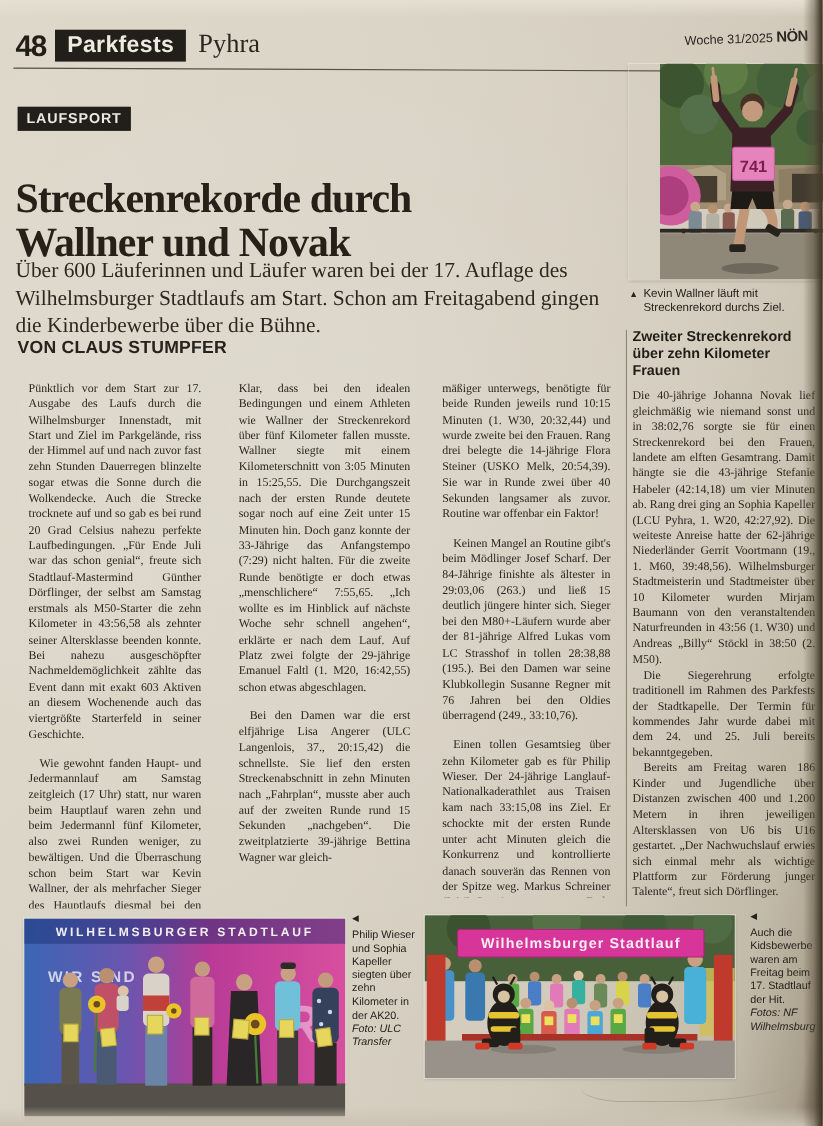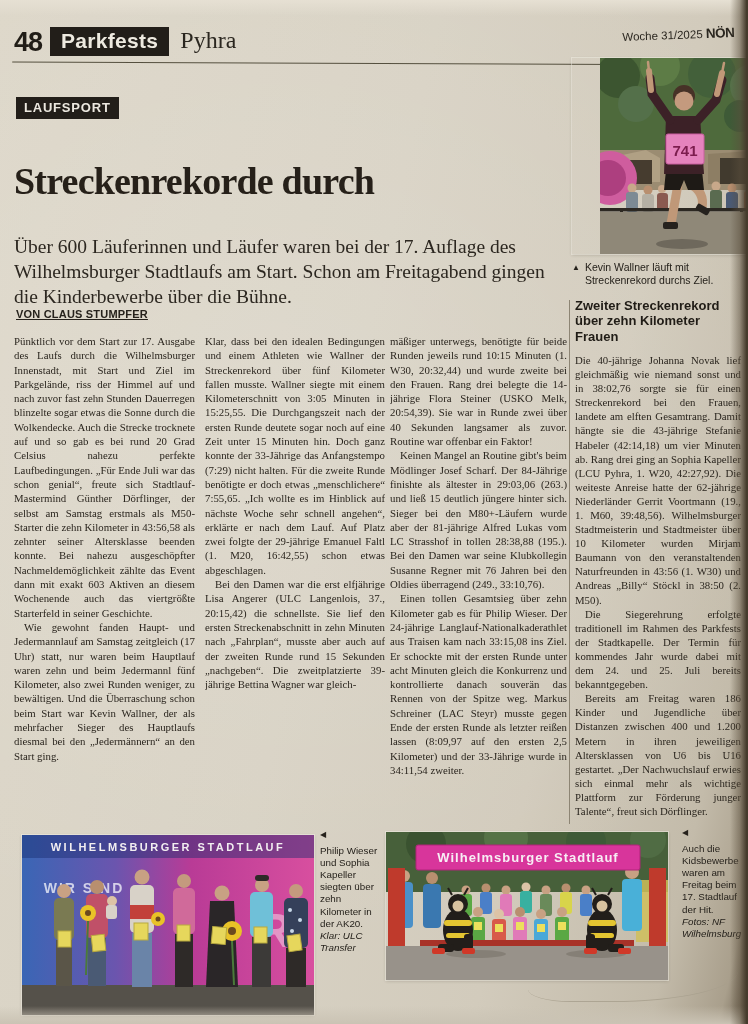--- a/index.html
+++ b/index.html
@@ -35,26 +35,26 @@
   .header-rule{position:absolute;left:12px;right:10px;top:63px;height:1.4px;background:#55503f;border-radius:2px;transform:rotate(.25deg);}
 
   
   .kicker{position:absolute;left:16px;top:97px;background:var(--ink-box,#221e19);color:#ece8df;
     font-size:13px;font-weight:700;letter-spacing:.8px;padding:4px 8px 5px;line-height:1;}
   .headline{position:absolute;left:14px;top:124px;width:552px;
     font-family:"Liberation Serif",serif;font-weight:700;font-size:38px;line-height:1.05;
     color:#262019;letter-spacing:-.8px;margin-top:38px;}
   .subhead{position:absolute;left:14px;top:235px;width:556px;margin:0;
     font-family:"Liberation Serif",serif;font-size:19.5px;line-height:1.28;color:#2c2720;}
-  .byline{position:absolute;left:16px;top:308px;font-size:11px;font-weight:700;letter-spacing:.2px;color:#26221c;text-decoration:underline;}
+  .byline{position:absolute;left:16px;top:308px;font-size:16px;font-weight:700;letter-spacing:.2px;color:#26221c;}
 
   
   .bodycol{position:absolute;top:334px;font-family:"Liberation Serif",serif;
     font-size:10.8px;line-height:14.3px;color:#2a251e;text-align:justify;overflow:hidden;}
-  .bodycol p{margin:0;}
+  .bodycol p{margin:12px;}
   .bodycol p + p{text-indent:10px;}
   #col1{left:14px;width:181px;height:492px;}
   #col2{left:205px;width:180px;height:492px;}
   #col3{left:390px;width:177px;height:482px;}
   .col-rule{position:absolute;left:569px;top:300px;width:1px;height:524px;background:#8d8574;}
 
   
   .sidebar{position:absolute;left:575px;top:298px;width:166px;}
   .sidebar h2{margin:0 0 9px;font-size:13px;line-height:1.18;font-weight:700;color:#201c16;}
   .sidebar .text{font-family:"Liberation Serif",serif;font-size:10.8px;line-height:14.1px;
@@ -88,21 +88,21 @@
   <div class="header-row">
     <span class="pagenum">48</span><span class="section-box">Parkfests</span><span class="section-sub">Pyhra</span>
     <span class="issue">
       <span>Woche 31/2025</span>
       <b>NÖN</b>
     </span>
   </div>
   <div class="header-rule"></div>
 
   <div class="kicker">LAUFSPORT</div>
-  <h1 class="headline"><span>Streckenrekorde durch</span><br></h1>
+  <h1 class="headline"><span>Streckenrekorde durch</span><br><span>Wallner und Novak</span></h1>
   <p class="subhead">Über 600 Läuferinnen und Läufer waren bei der 17. Auflage des Wilhelmsburger Stadtlaufs am Start. Schon am Freitagabend gingen die Kinderbewerbe über die Bühne.</p>
   <div class="byline">VON CLAUS STUMPFER</div>
 
   <div class="bodycol" id="col1">
     <p>Pünktlich vor dem Start zur 17. Ausgabe des Laufs durch die Wilhelmsburger Innenstadt, mit Start und Ziel im Parkgelände, riss der Himmel auf und nach zuvor fast zehn Stunden Dauerregen blinzelte sogar etwas die Sonne durch die Wolkendecke. Auch die Strecke trocknete auf und so gab es bei rund 20 Grad Celsius nahezu perfekte Laufbedingungen. „Für Ende Juli war das schon genial“, freute sich Stadtlauf-Mastermind Günther Dörflinger, der selbst am Samstag erstmals als M50-Starter die zehn Kilometer in 43:56,58 als zehnter seiner Altersklasse beenden konnte. Bei nahezu ausgeschöpfter Nachmeldemöglichkeit zählte das Event dann mit exakt 603 Aktiven an diesem Wochenende auch das viertgrößte Starterfeld in seiner Geschichte.</p>
     <p>Wie gewohnt fanden Haupt- und Jedermannlauf am Samstag zeitgleich (17 Uhr) statt, nur waren beim Hauptlauf waren zehn und beim Jedermannl fünf Kilometer, also zwei Runden weniger, zu bewältigen. Und die Überraschung schon beim Start war Kevin Wallner, der als mehrfacher Sieger des Hauptlaufs diesmal bei den „Jedermännern“ an den Start ging.</p>
   </div>
   <div class="bodycol" id="col2">
     <p>Klar, dass bei den idealen Bedingungen und einem Athleten wie Wallner der Streckenrekord über fünf Kilometer fallen musste. Wallner siegte mit einem Kilometerschnitt von 3:05 Minuten in 15:25,55. Die Durchgangszeit nach der ersten Runde deutete sogar noch auf eine Zeit unter 15 Minuten hin. Doch ganz konnte der 33-Jährige das Anfangstempo (7:29) nicht halten. Für die zweite Runde benötigte er doch etwas „menschlichere“ 7:55,65. „Ich wollte es im Hinblick auf nächste Woche sehr schnell angehen“, erklärte er nach dem Lauf. Auf Platz zwei folgte der 29-jährige Emanuel Faltl (1. M20, 16:42,55) schon etwas abgeschlagen.</p>
     <p>Bei den Damen war die erst elfjährige Lisa Angerer (ULC Langenlois, 37., 20:15,42) die schnellste. Sie lief den ersten Streckenabschnitt in zehn Minuten nach „Fahrplan“, musste aber auch auf der zweiten Runde rund 15 Sekunden „nachgeben“. Die zweitplatzierte 39-jährige Bettina Wagner war gleich-</p>
@@ -258,21 +258,21 @@
           <circle cx="278" cy="85" r="2" fill="#c8d8e8"></circle>
           <circle cx="270" cy="96" r="2" fill="#c8d8e8"></circle>
         <rect x="264" y="113" width="20" height="39" fill="#2e2a28"></rect>
         <rect x="266" y="100" width="13" height="16" fill="#e6d75c" stroke="#b8a93f" transform="rotate(-8 272 108)"></rect>
       </g>
     </svg>
   </div>
   <div class="caption" id="caption-podium">
     <span class="block-marker">◀</span>
     <span>Philip Wieser und Sophia Kapeller siegten über zehn Kilometer in der AK20.</span>
-    <span class="credit">Klar: ULC Transfer</span>
+    <span class="credit">Foto: ULC Transfer</span>
   </div>
 
   <div class="photo" id="photo-kids">
     <svg viewBox="0 0 282 148" width="282" height="148">
       <rect x="0" y="0" width="282" height="60" fill="#47603a"></rect>
       <circle cx="40" cy="12" r="20" fill="#3a5230"></circle>
         <circle cx="120" cy="6" r="22" fill="#557246"></circle>
       <circle cx="200" cy="10" r="20" fill="#3e5a37"></circle>
         <circle cx="262" cy="8" r="18" fill="#506c44"></circle>
       <rect x="250" y="48" width="32" height="62" fill="#cfc05a" opacity="0.85"></rect>

